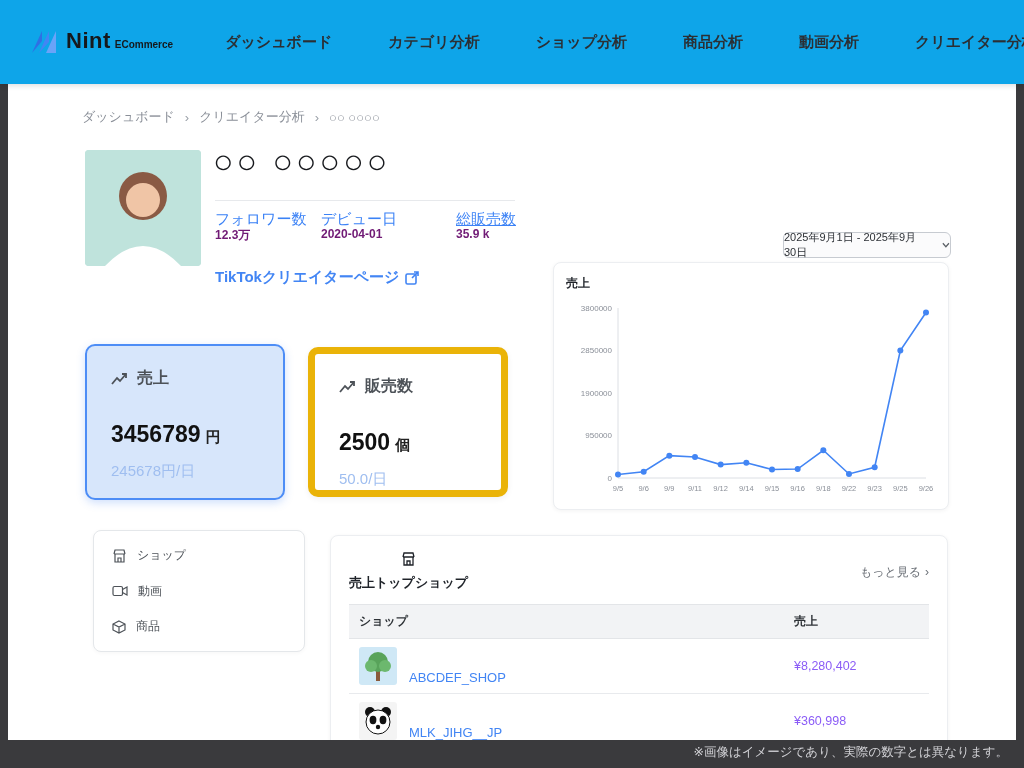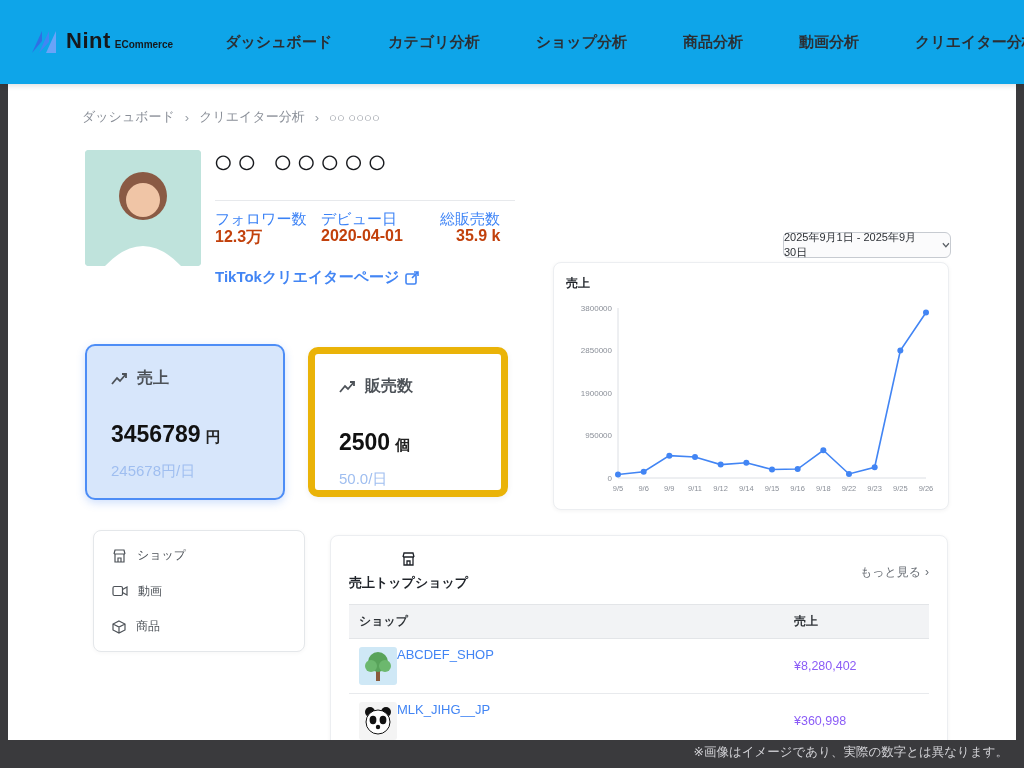--- a/index.html
+++ b/index.html
@@ -32,21 +32,21 @@
   .crumb { cursor:pointer; }
   .crumb-sep { color:#9aa0a8; font-size:13px; }
   
   .avatar {
     position:absolute; left:77px; top:66px; width:116px; height:116px;
     border-radius:4px; overflow:hidden; background:#bfe3dc;
   }
   .creator-name { position:absolute; left:205px; top:58px; font-size:34px; color:#16181c; letter-spacing:3px; }
   .profile-divider { position:absolute; left:207px; top:116px; width:300px; border-top:1px solid #e7e9ec; }
   .pstat-label { position:absolute; top:126px; font-size:15px; color:#3b82f6; }
-  .pstat-value { position:absolute; top:143px; font-size:16px; font-weight:bold; color:#c2410c; }
+  .pstat-value { position:absolute; top:143px; font-size:12px; font-weight:bold; color:#701a75; }
   .tiktok-link { position:absolute; left:207px; top:184px; font-size:15px; font-weight:bold; color:#4285f4; display:flex; align-items:center; gap:6px; cursor:pointer;}
   
   .metric-card {
     position:absolute; top:260px; width:200px; height:156px; border-radius:10px;
     background:#ffffff; border:7px solid #eab308; box-shadow:0 2px 6px rgba(0,0,0,.06);
     padding:22px 24px; cursor:pointer;
   }
   .metric-card.selected {
     left:77px; background:#d7e6fb; border:2px solid #4d8df6;
     box-shadow:0 3px 8px rgba(66,133,244,.25);
@@ -88,21 +88,21 @@
   .table-head { display:flex; align-items:center; justify-content:space-between; padding:16px 18px 12px 18px; }
   .table-title { display:flex; align-items:center; gap:8px; font-size:13px; font-weight:bold; color:#1f2329;flex-direction:column; }
   .more-link { font-size:12px; color:#6b7077; display:flex; align-items:center; gap:4px; cursor:pointer; }
   .shop-table { width:calc(100% - 36px); margin:0 18px; border-collapse:collapse; }
   .shop-table th {
     background:#f2f3f5; font-size:12px; font-weight:bold; color:#2d3136; text-align:left;
     padding:8px 10px; border-top:1px solid #e3e5e8; border-bottom:1px solid #e3e5e8;
   }
   .shop-table td { padding:8px 10px; border-bottom:1px solid #e8eaed; font-size:12.5px; vertical-align:middle; }
   .col-shop { width:435px; }
-  .shop-cell { display:flex; align-items:flex-start; }
+  .shop-cell { display:flex; align-items:flex-end; gap:12px; }
   .shop-avatar { width:38px; height:38px; border-radius:3px; overflow:hidden; flex:0 0 auto; }
   .shop-link { color:#4285f4; cursor:pointer; font-size:13px; }
   .sales-val { color:#8b5cf6; }
   
   .footer-note {
     position:absolute; right:16px; top:744px; font-size:12.5px; color:#d2d2d6;
   }
 </style>
 </head>
 <body>
@@ -145,21 +145,21 @@
       <path d="M20 116 Q58 76 96 116 Z" fill="#ffffff"></path>
     </svg>
   </div>
   <div class="creator-name">○○ ○○○○○</div>
   <div class="profile-divider"></div>
 
   <span class="pstat-label" style="left:207px;">フォロワー数</span>
   <span class="pstat-value" style="left:207px;">12.3万</span>
   <span class="pstat-label" style="left:313px;">デビュー日</span>
   <span class="pstat-value" style="left:313px;">2020-04-01</span>
-  <span class="pstat-label" style="left:432px;">総販売数</span>
+  <span class="pstat-label" style="left:448px;text-decoration:underline;">総販売数</span>
   <span class="pstat-value" style="left:448px;">35.9 k</span>
 
   <div class="tiktok-link">
     <span>TikTokクリエイターページ</span>
     <svg width="14" height="14" viewBox="0 0 14 14">
       <rect x="1" y="3" width="10" height="10" rx="1.5" fill="none" stroke="#4285f4" stroke-width="1.6"></rect>
       <path d="M7 7 L13 1 M9 1 h4 v4" fill="none" stroke="#4285f4" stroke-width="1.6"></path>
     </svg>
   </div>
 

